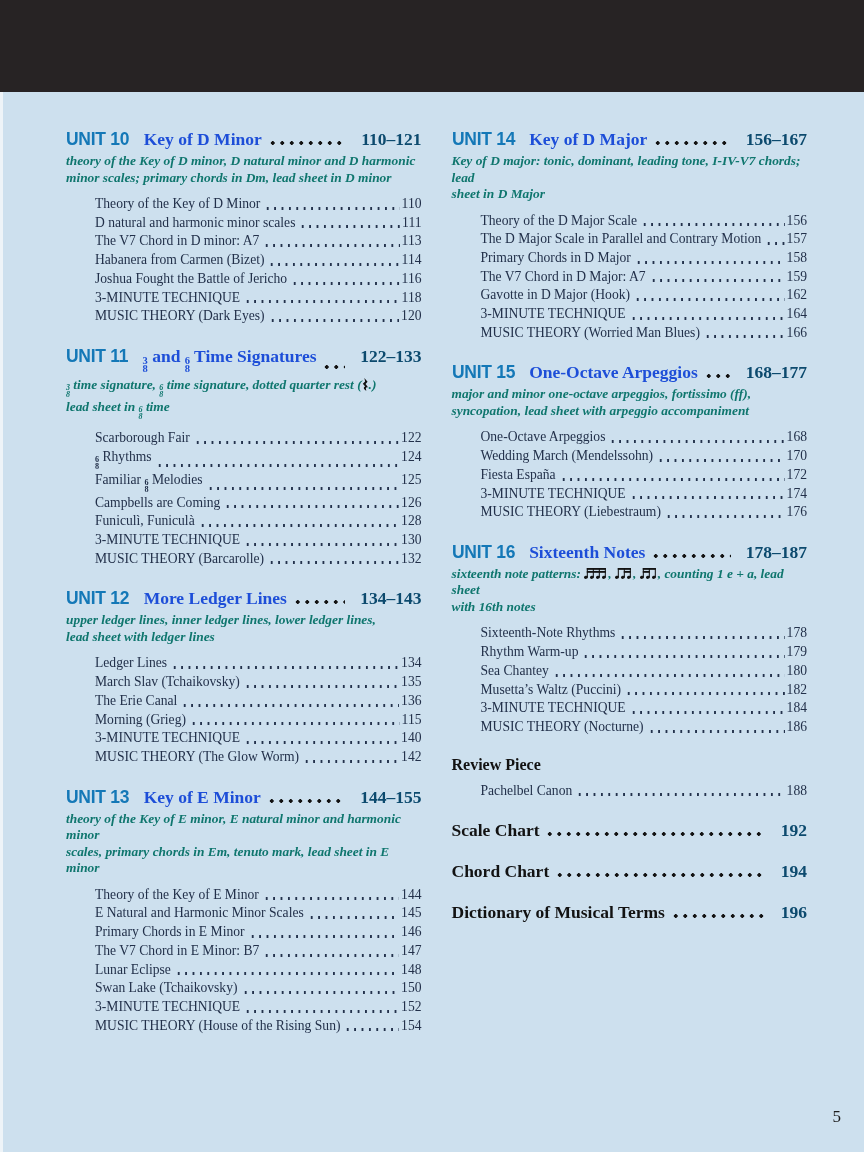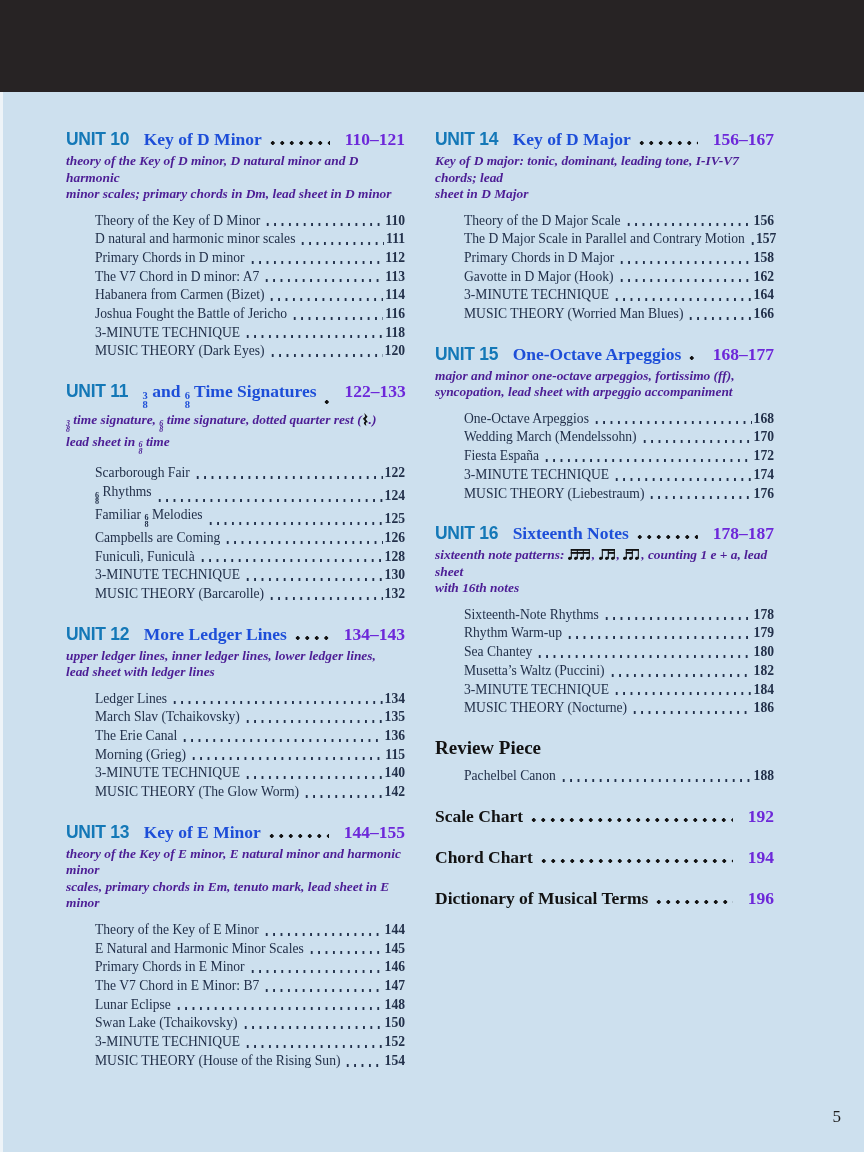--- a/index.html
+++ b/index.html
@@ -3,47 +3,47 @@
 <meta charset="utf-8">
 <style>
   html,body{margin:0;padding:0;}
   body{
     width:864px;height:1152px;position:relative;overflow:hidden;
     background:#cde0ee;
     font-family:"Liberation Serif", serif;
   }
   .top-bar{height:92px;background:#272324;}
   .edge-strip{position:absolute;left:0;top:92px;width:3px;height:1060px;background:#eef4f8;}
-  .toc{display:flex;gap:30px;padding:36px 90px 0 66px;}
+  .toc{display:flex;gap:30px;padding:36px 57px 0 66px;}
   .col{flex:1;min-width:0;}
 
   .unit{margin-bottom:19px;}
   .unit-head{display:flex;align-items:baseline;margin-bottom:2px;}
   .unit-label{
     font-family:"Liberation Sans", sans-serif;font-weight:bold;font-size:19px;
     color:var(--accent,#1478b7);white-space:nowrap;margin-right:9px;
     display:inline-block;transform:scaleX(.92);transform-origin:left bottom;letter-spacing:-.3px;
   }
   .unit-title{font-weight:bold;font-size:17.5px;color:#1d4ed8;white-space:nowrap;}
-  .pages{font-weight:bold;font-size:17.5px;color:#6d28d9;white-space:nowrap;margin-left:12px;}
+  .pages{font-weight:bold;font-size:17.5px;color:#0c4a6e;white-space:nowrap;margin-left:12px;}
   .lead{flex:1 1 8px;min-width:8px;height:6px;align-self:flex-end;margin:0 3px 4px 5px;
     background-image:radial-gradient(circle,#121212 1.6px,transparent 1.85px);
     background-size:9.5px 6px;background-repeat:repeat-x;background-position:1px 50%;}
   .unit-desc{font-weight:bold;font-style:italic;font-size:13.4px;line-height:16.5px;
-    color:#4c1d95;white-space:pre-line;margin:3px 0 9px;}
+    color:#0f766e;white-space:pre-line;margin:3px 0 9px;}
   .items{margin-left:29px;}
-  .entry{display:flex;align-items:flex-end;font-size:13.6px;line-height:18.7px;color:#22304a;}
+  .entry{display:flex;align-items:flex-start;font-size:13.6px;line-height:18.7px;color:#22304a;}
   .entry-title{white-space:nowrap;}
-  .entry-page{white-space:nowrap;font-weight:bold;}
+  .entry-page{white-space:nowrap;}
   .lead-sm{flex:1 1 6px;min-width:6px;height:5px;align-self:flex-end;margin:0 2px 3px 3px;
     background-image:radial-gradient(circle,#23324c 1.15px,transparent 1.35px);
     background-size:7.4px 5px;background-repeat:repeat-x;background-position:1px 50%;}
 
   .review{margin-top:2px;margin-bottom:14px;}
-  .review-head{font-weight:bold;font-size:19px;color:#121212;margin-bottom:8px;}
+  .review-head{font-weight:bold;font-size:16px;color:#121212;margin-bottom:8px;}
   .back-row{display:flex;align-items:flex-start;margin-top:20px;}
   .back-title{font-weight:bold;font-size:17.5px;color:#121212;white-space:nowrap;}
 
   .frac{display:inline-flex;flex-direction:column;align-items:center;
     font-size:60%;line-height:.82;font-weight:bold;vertical-align:-.18em;}
   .mus{display:inline-block;vertical-align:-.12em;}
 
   .page-num{position:absolute;right:23px;bottom:25px;font-size:17px;color:#1c1c1c;}
 </style>
 </head>
@@ -66,25 +66,20 @@
           <div class="items">
             <div class="entry">
               <span class="entry-title">Theory of the Key of D Minor</span>
               <span class="lead-sm"></span>
               <span class="entry-page">110</span>
             </div>
             <div class="entry">
               <span class="entry-title">D natural and harmonic minor scales</span>
               <span class="lead-sm"></span>
               <span class="entry-page">111</span>
-            </div>
-            <div class="entry">
-              <span class="entry-title">Primary Chords in D minor</span>
-              <span class="lead-sm"></span>
-              <span class="entry-page">112</span>
             </div>
             <div class="entry">
               <span class="entry-title">The V7 Chord in D minor: A7</span>
               <span class="lead-sm"></span>
               <span class="entry-page">113</span>
             </div>
             <div class="entry">
               <span class="entry-title">Habanera from Carmen (Bizet)</span>
               <span class="lead-sm"></span>
               <span class="entry-page">114</span>
@@ -280,20 +275,25 @@
             </div>
             <div class="entry">
               <span class="entry-title">The D Major Scale in Parallel and Contrary Motion</span>
               <span class="lead-sm"></span>
               <span class="entry-page">157</span>
             </div>
             <div class="entry">
               <span class="entry-title">Primary Chords in D Major</span>
               <span class="lead-sm"></span>
               <span class="entry-page">158</span>
+            </div>
+            <div class="entry">
+              <span class="entry-title">The V7 Chord in D Major: A7</span>
+              <span class="lead-sm"></span>
+              <span class="entry-page">159</span>
             </div>
             <div class="entry">
               <span class="entry-title">Gavotte in D Major (Hook)</span>
               <span class="lead-sm"></span>
               <span class="entry-page">162</span>
             </div>
             <div class="entry">
               <span class="entry-title">3-MINUTE TECHNIQUE</span>
               <span class="lead-sm"></span>
               <span class="entry-page">164</span>

